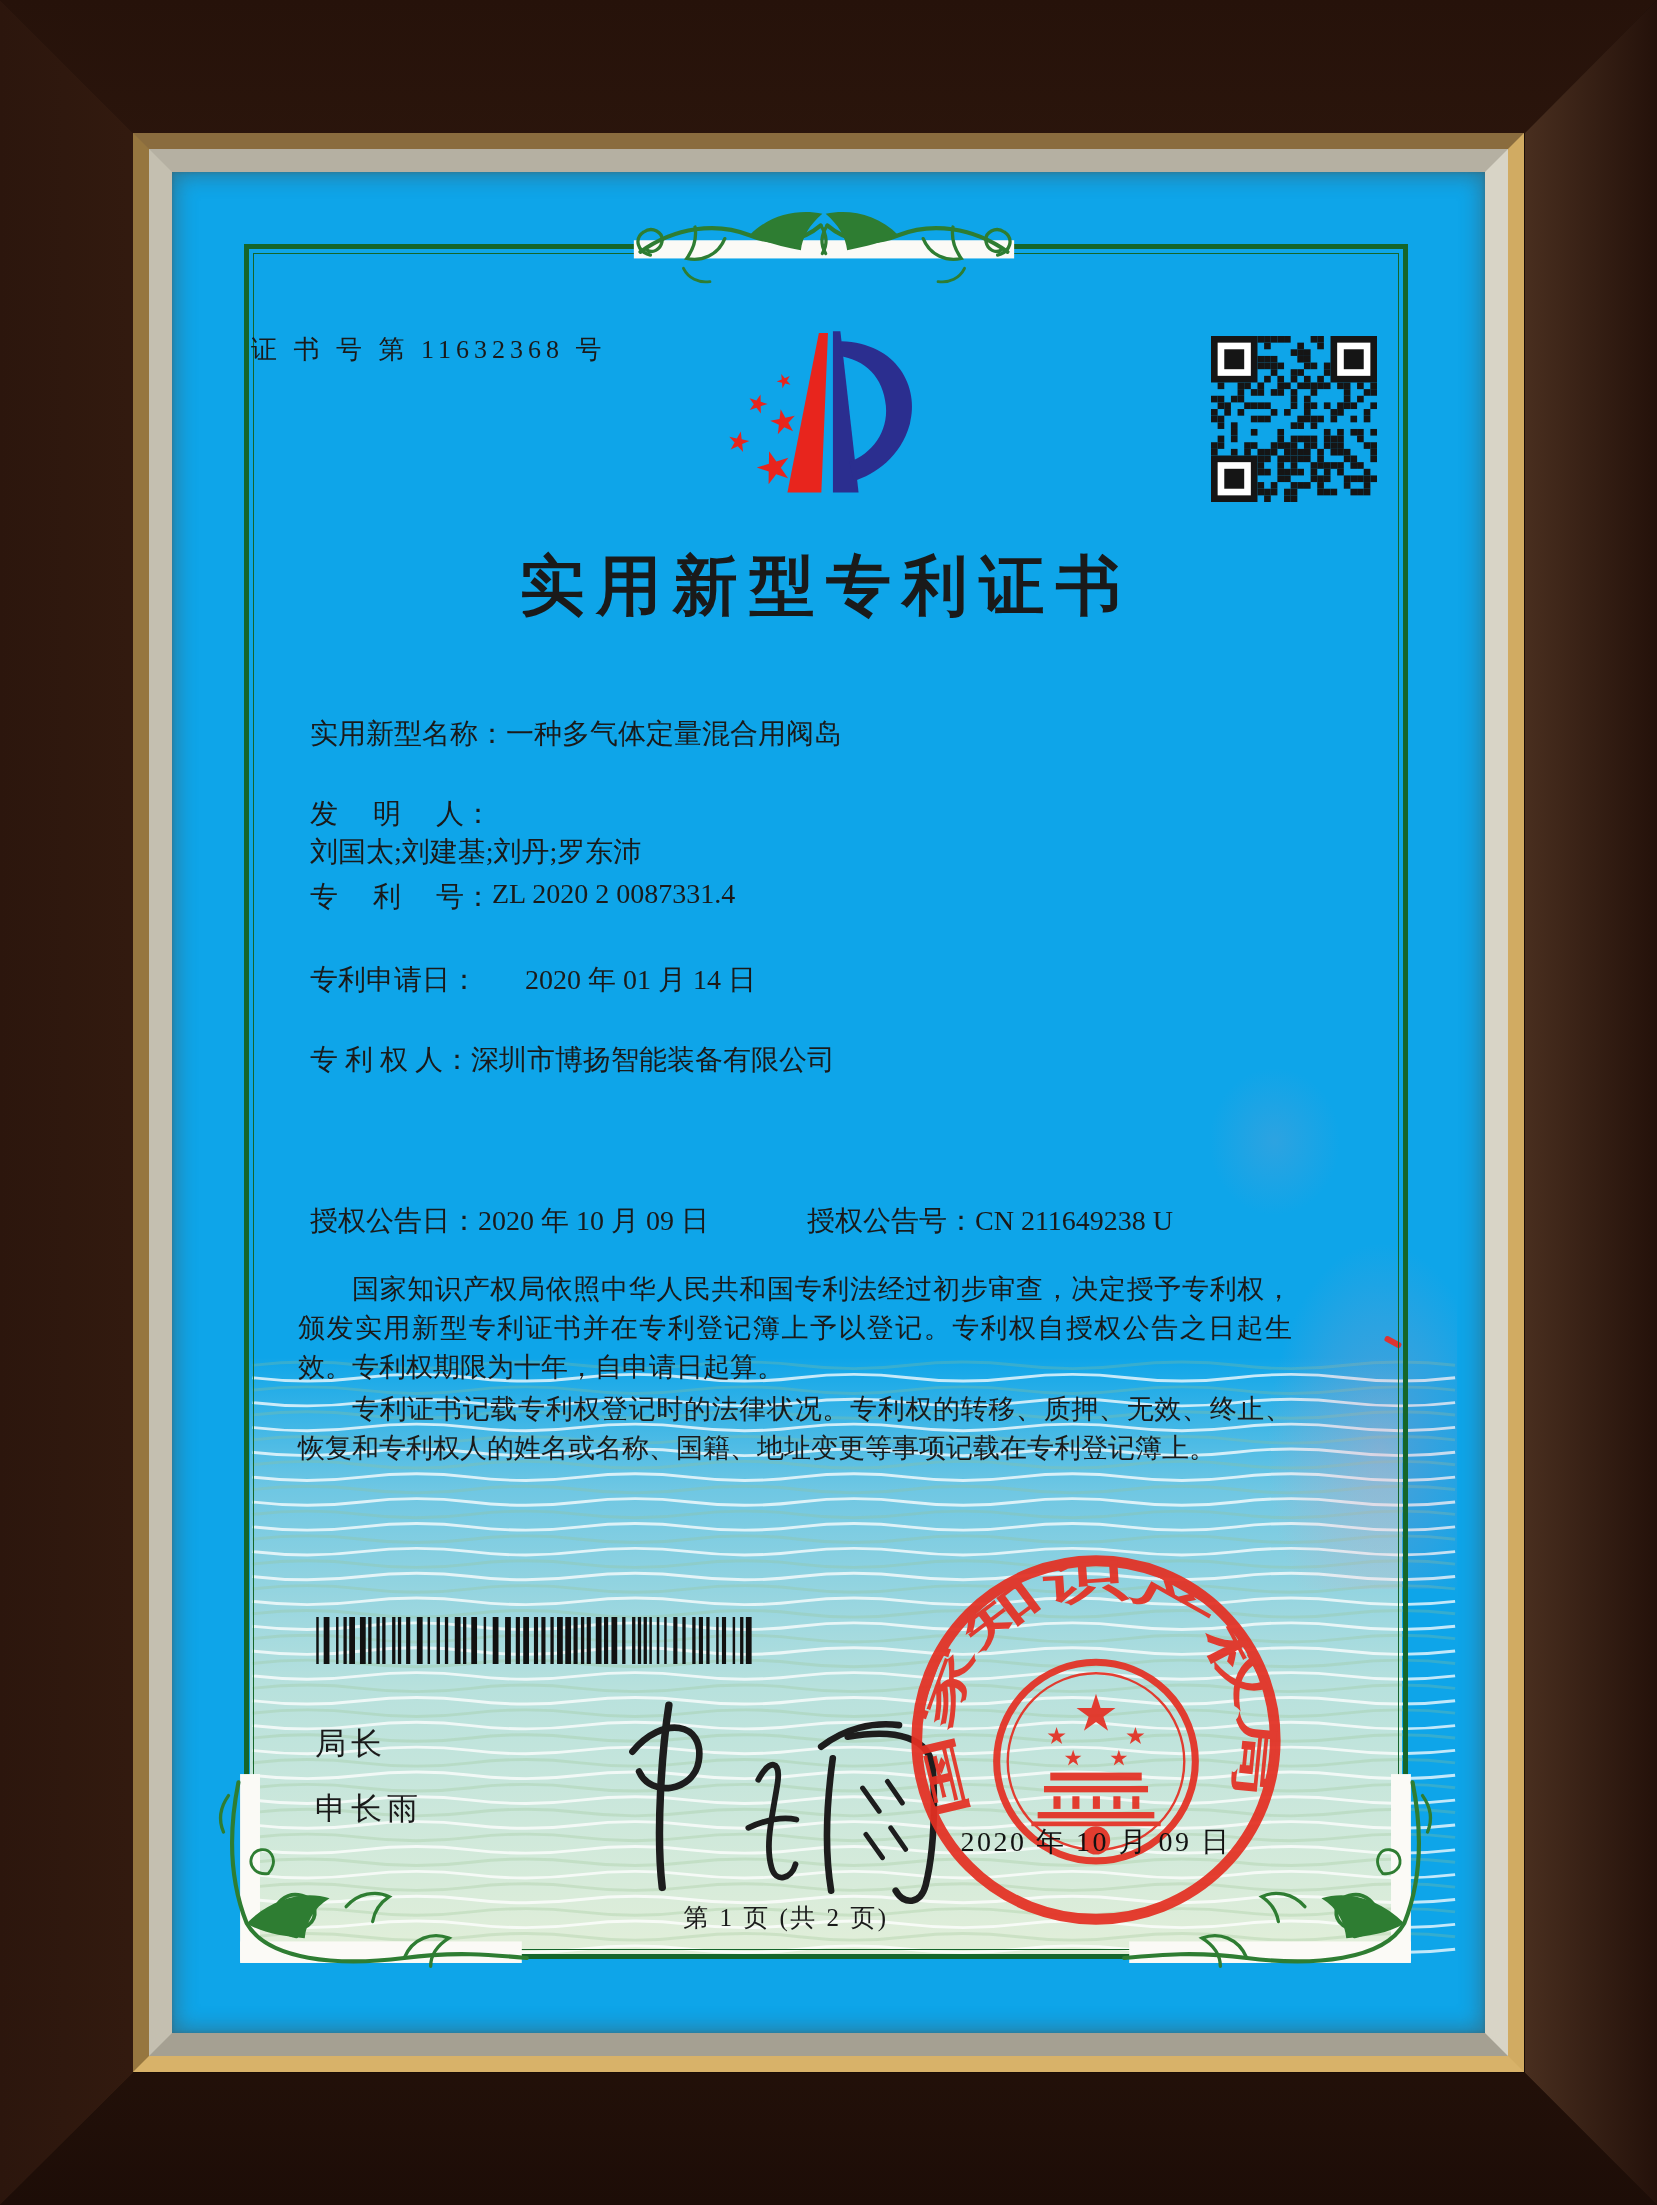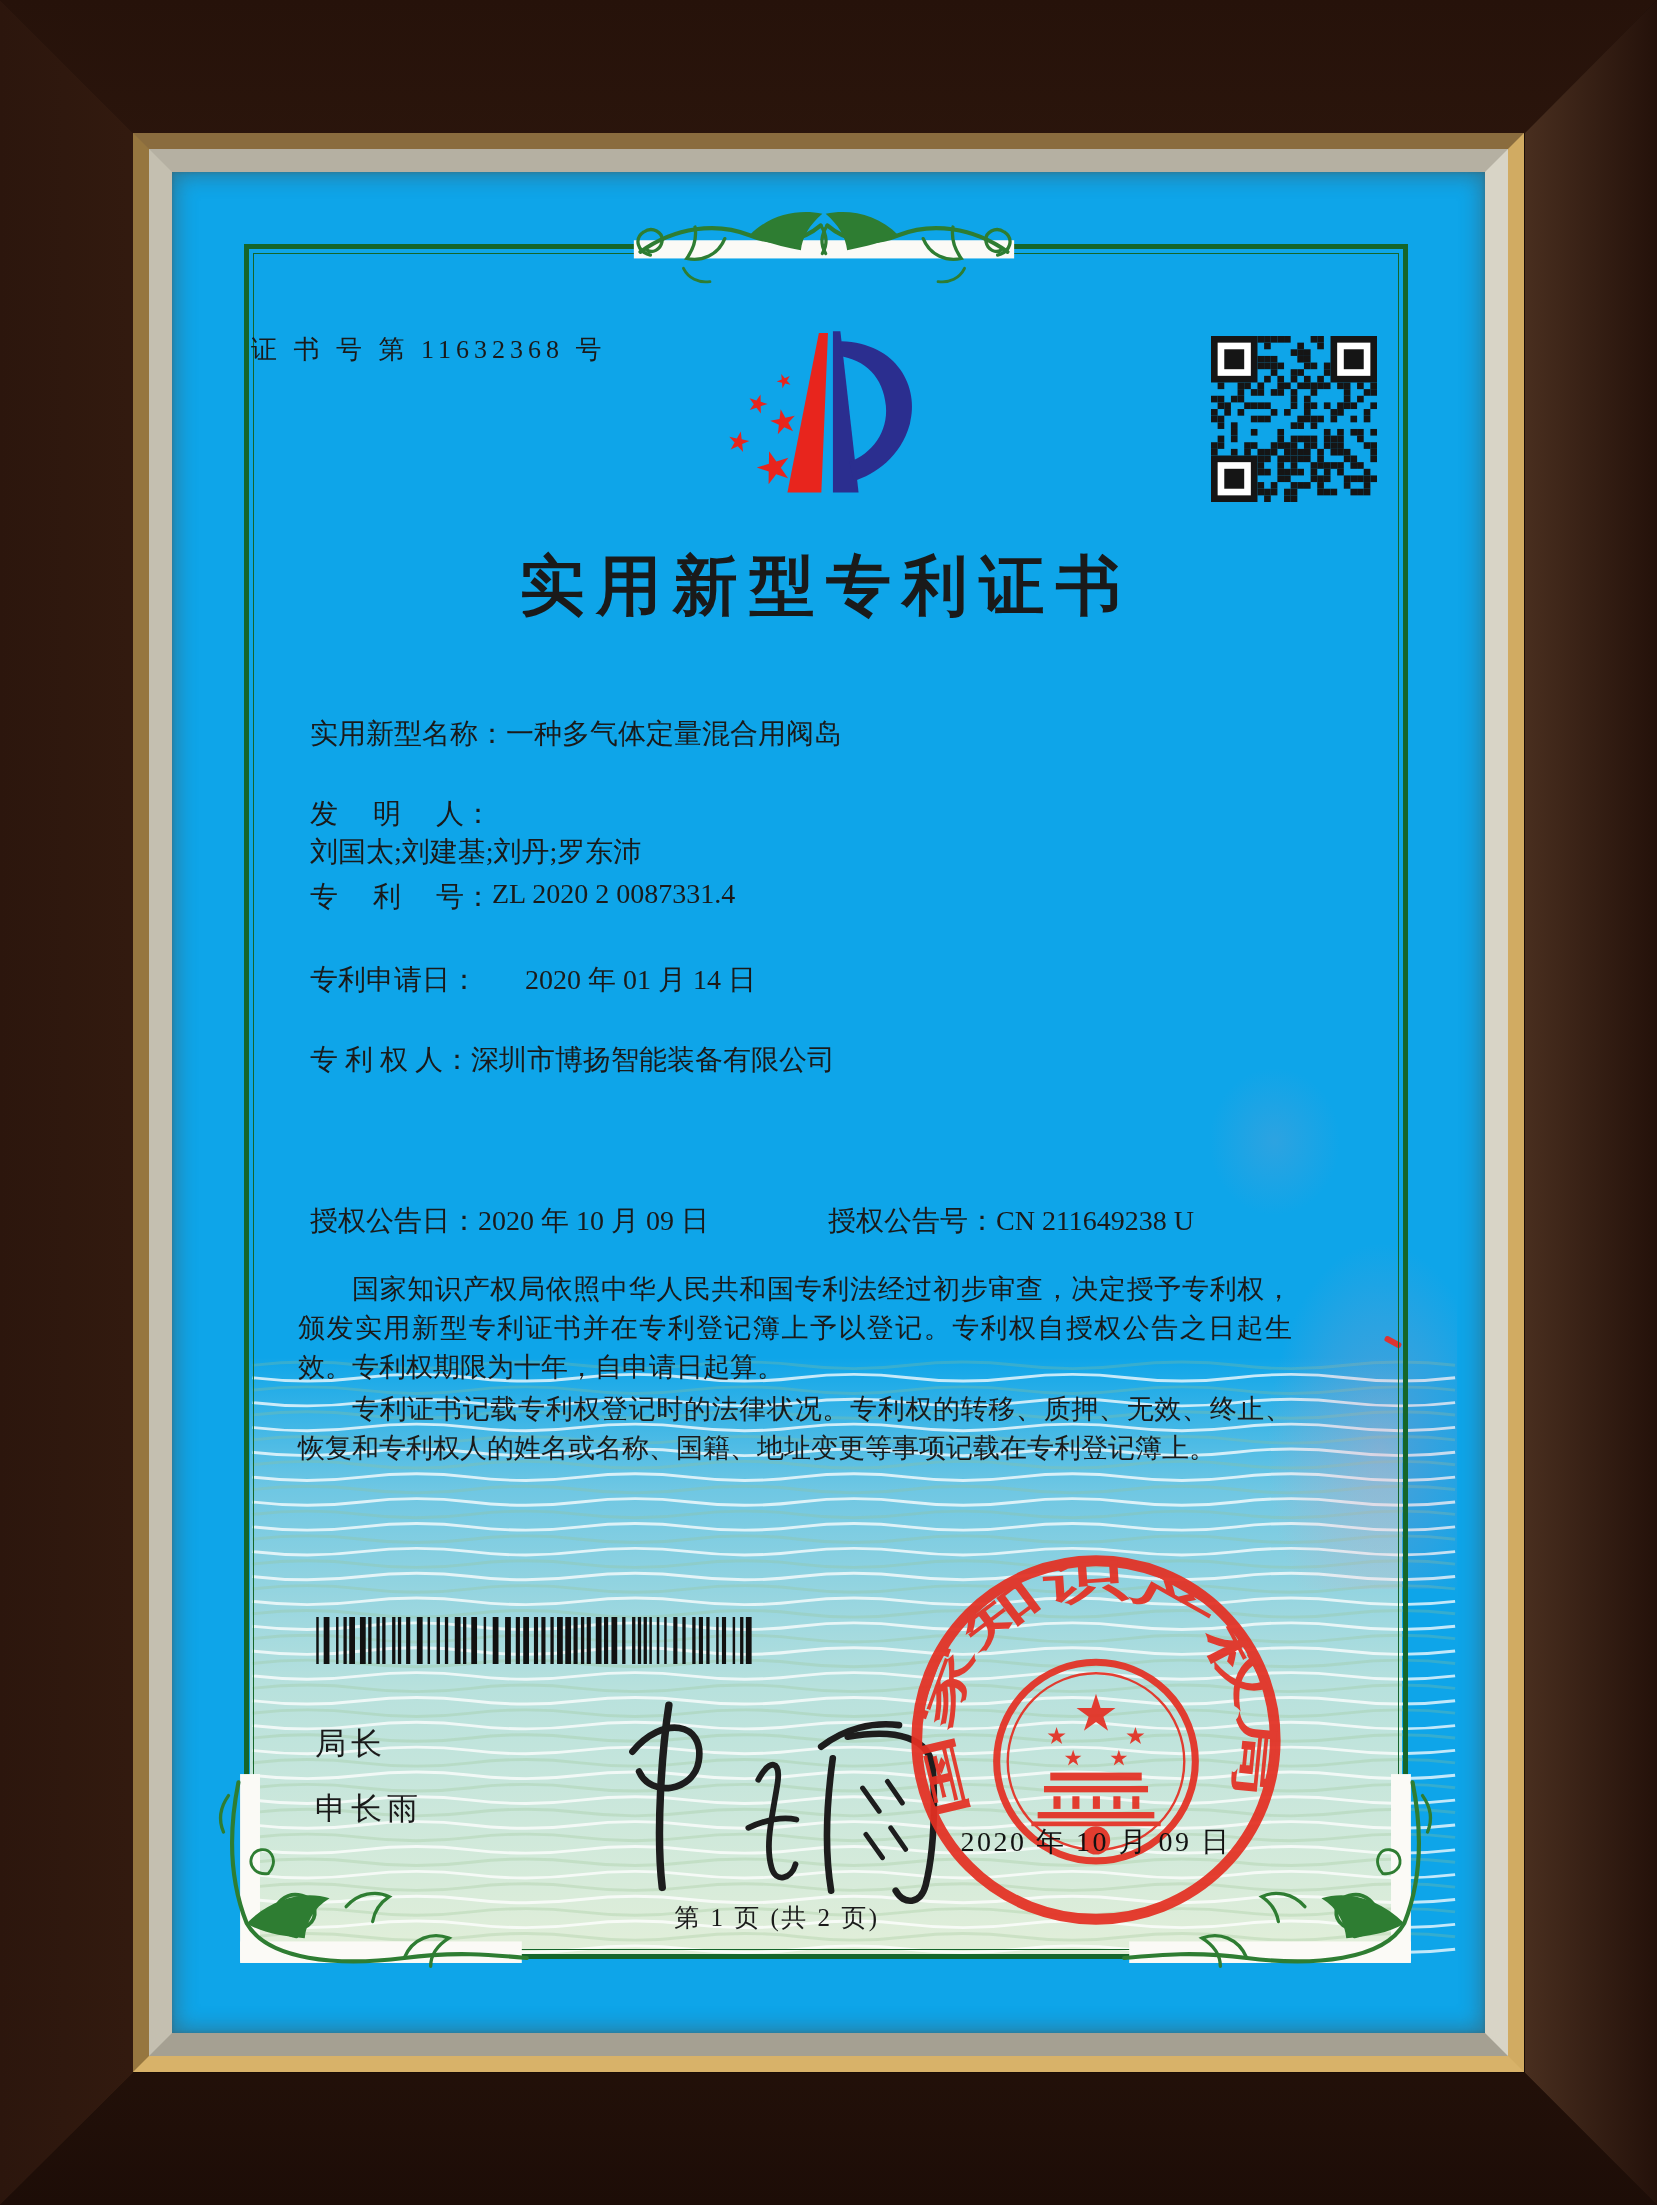--- a/index.html
+++ b/index.html
@@ -36,28 +36,28 @@
   
   .gborder{left:72px;top:72px;width:1164px;height:1715px;border:5.8px solid #15662a;box-sizing:border-box;}
   .gborder-inner{position:absolute;inset:4.1px;border:1.7px solid #15662a;}
   
   .cert-no{left:79px;top:160px;font-size:26px;letter-spacing:5px;}
   .title{left:72px;top:370px;width:1164px;text-align:center;font-size:65px;font-weight:700;letter-spacing:11.6px;}
   .frow{left:138px;font-size:28px;display:flex;align-items:flex-start;}
   .frow .lb{white-space:pre;flex:none;}
   .frow .val{white-space:pre-wrap;}
   .addr-val{display:inline-block;line-height:38px;}
-  .grant{left:138px;top:1030px;width:1069px;font-size:28px;display:flex;gap:21px;}
+  .grant{left:138px;top:1030px;width:1069px;font-size:28px;display:flex;}
   .grant .pair2{margin-left:98px;}
   .paras{left:126px;top:1098px;width:994px;font-size:27px;line-height:39px;text-align:justify;}
   .paras p{margin:0 0 2.5px 0;text-indent:2em;}
   .signer-title{left:143px;top:1551px;font-size:31px;letter-spacing:5px;}
   .signer-name{left:143px;top:1616px;font-size:31px;letter-spacing:5px;}
   .seal-date{left:729px;top:1651px;width:390px;text-align:center;font-size:28px;letter-spacing:2.5px;color:#111;z-index:9;}
-  .footer{left:23px;top:1729px;width:1164px;text-align:center;font-size:25px;letter-spacing:2.5px;}
+  .footer{left:32px;top:1729px;width:1164px;text-align:center;font-size:25px;letter-spacing:2.5px;}
   svg{display:block;overflow:visible;}
 </style>
 </head>
 <body>
 
 <div class="wood wood-top"></div>
 <div class="wood wood-left"></div>
 <div class="wood wood-right"></div>
 <div class="wood wood-bottom"></div>
 <div class="lip-gold"></div>

